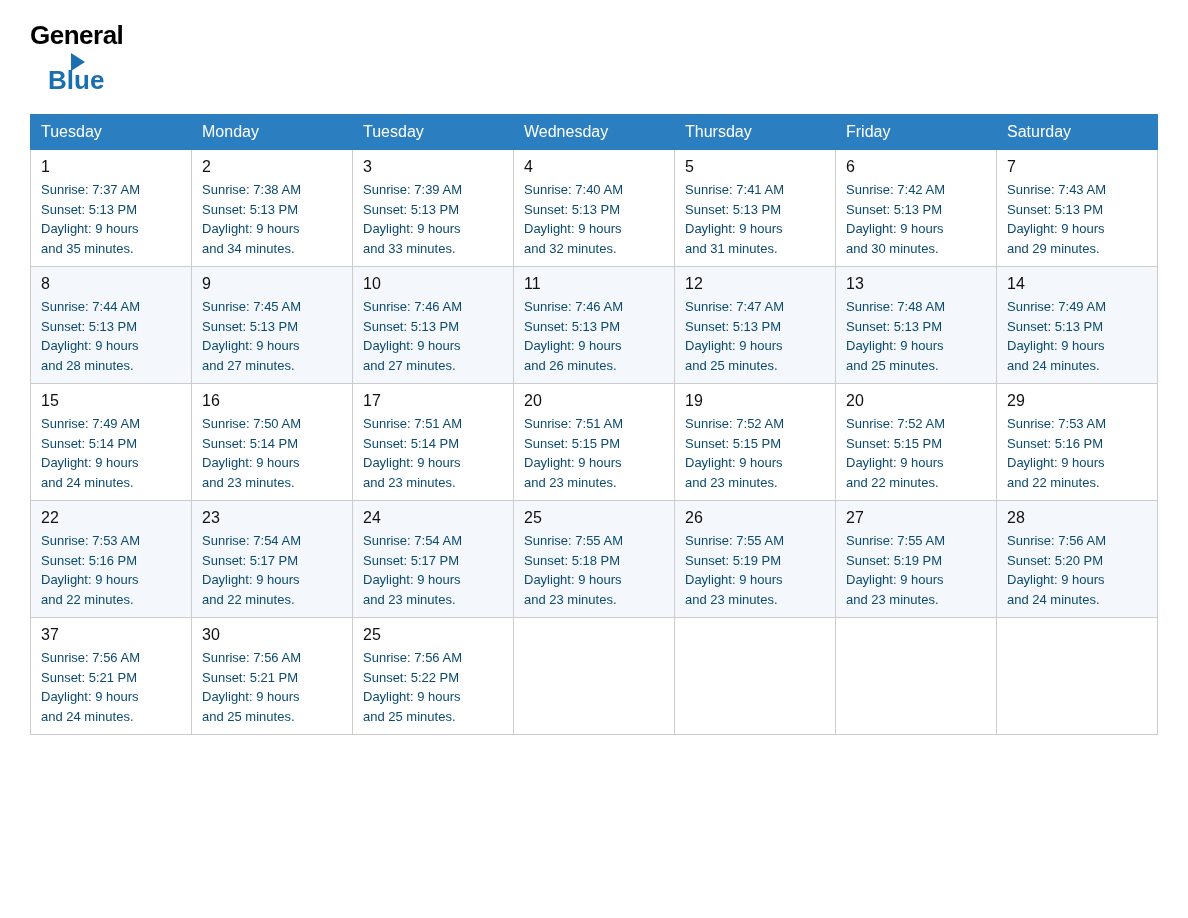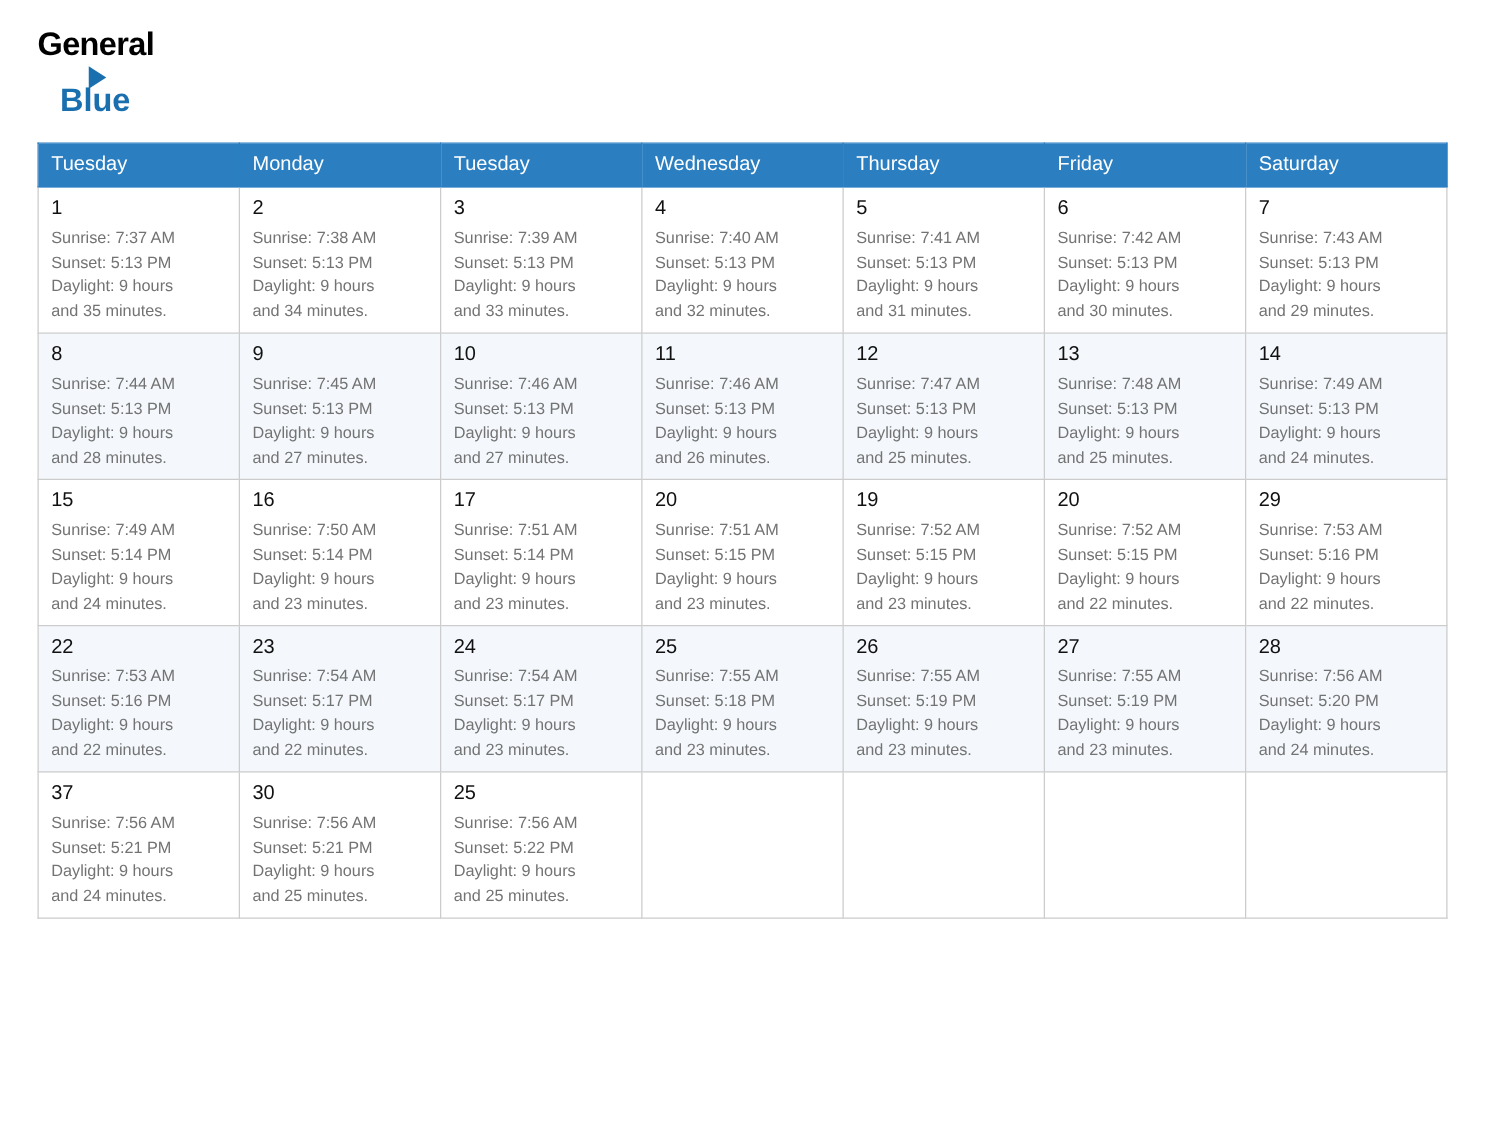--- a/index.html
+++ b/index.html
@@ -93,21 +93,21 @@
     .day-number {
       font-size: 16px;
       font-weight: normal;
       display: block;
       margin-bottom: 4px;
       color: #111;
     }
     .day-info {
       font-size: 13px;
       line-height: 1.5;
-      color: #737373;
+      color: #0c4a6e;
     }
     td.empty {
       background-color: #fff;
     }
   </style>
 </head>
 <body>
 
 <div class="header">
   <div class="logo">

